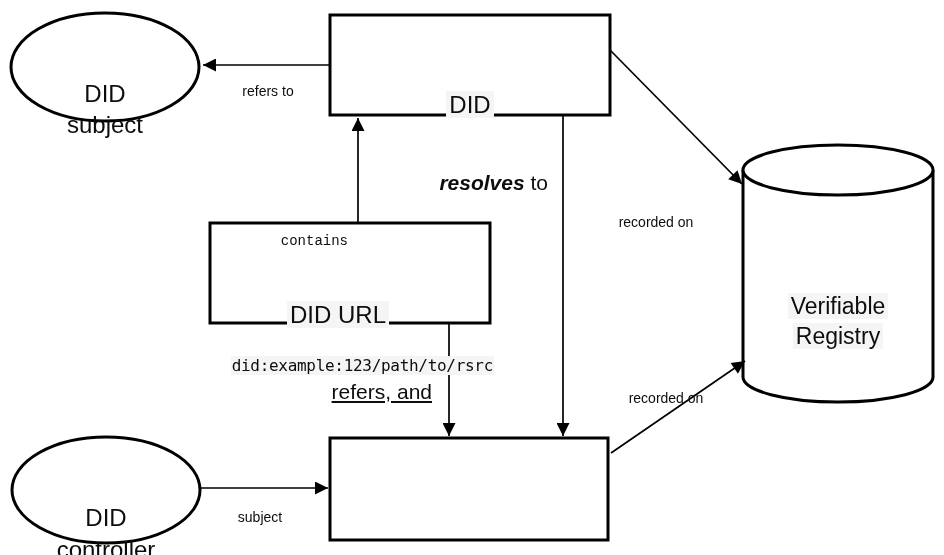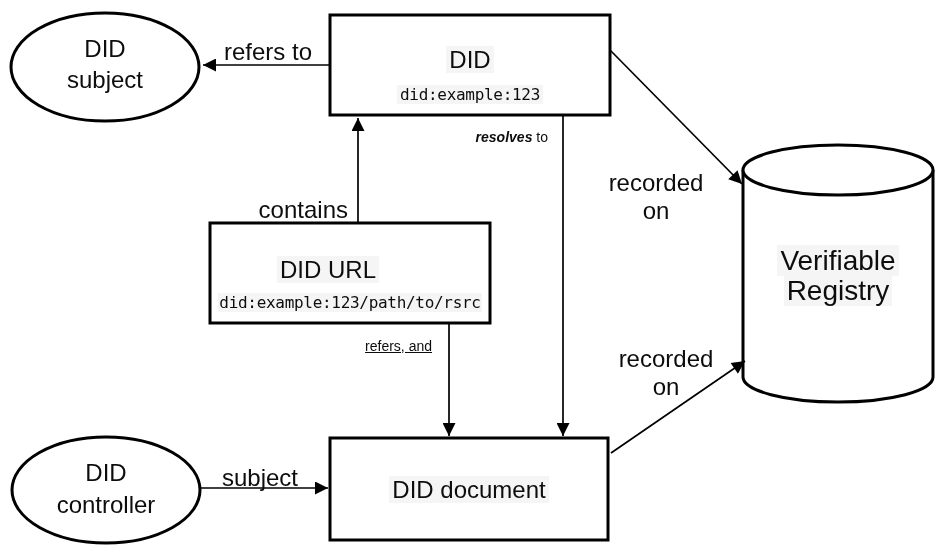--- a/index.html
+++ b/index.html
@@ -6,31 +6,31 @@
   .canvas {
     position: relative;
     width: 944px;
     height: 555px;
     background: #ffffff;
     font-family: "Liberation Sans", sans-serif;
     color: #0d0d0d;
     overflow: hidden;
   }
   .canvas svg { position: absolute; left: 0; top: 0; }
-  .lbl { position: absolute; }
+  .lbl { position: absolute; margin-top: 45px; }
   .node-title { font-size: 24px; line-height: 26px; text-align: center; }
   .node-code {
     font-family: "DejaVu Sans Mono", "Liberation Mono", monospace;
     font-size: 16px; line-height: 18px; text-align: center;
     letter-spacing: -0.3px;
   }
   .ellipse-label { font-size: 24px; line-height: 31px; text-align: center; }
-  .registry-label { font-size: 28px; line-height: 30px; text-align: center; }
-  .edge-label { font-size: 24px; }
-  .edge-label-em { font-size: 14px; line-height: 25px; }
+  .registry-label { font-size: 23px; line-height: 30px; text-align: center; }
+  .edge-label { font-size: 14px; }
+  .edge-label-em { font-size: 21px; line-height: 25px; }
   .em { font-weight: bold; font-style: italic; }
   .pre { white-space: pre; }
   .center { text-align: center; }
   .right { text-align: right; }
   .hl { background: #f5f5f5; padding: 0 3px; }
 </style>
 </head>
 <body>
 
 <div class="canvas">
@@ -61,48 +61,42 @@
   </svg>
 
   <div class="lbl ellipse-label" style="left:10px; top:33px; width:190px;">
     <div>DID</div>
     <div>subject</div>
   </div>
 
   <div class="lbl node-title" style="left:330px; top:47px; width:280px;">
     <span class="hl">DID</span>
   </div>
-  <div class="lbl node-code" style="left:330px; top:86px; width:280px;">
-    <span class="hl">did:example:123</span>
-  </div>
 
-  <div class="lbl node-title" style="left:200px; top:257px; width:256px;">
+  <div class="lbl node-title" style="left:210px; top:257px; width:256px;">
     <span class="hl">DID URL</span>
   </div>
-  <div class="lbl node-code" style="left:206px; top:294px; width:288px;">
+  <div class="lbl node-code" style="left:206px; top:312px; width:288px;text-align:right;">
     <span class="hl" style="padding:0 1px;">did:example:123/path/to/rsrc</span>
   </div>
 
-  <div class="lbl node-title" style="left:330px; top:477px; width:278px;">
-    <span class="hl">DID document</span>
-  </div>
 
   <div class="lbl ellipse-label" style="left:12px; top:457px; width:188px; line-height:32px;">
     <div>DID</div>
     <div>controller</div>
   </div>
 
   <div class="lbl registry-label" style="left:743px; top:246px; width:190px;">
     <div><span class="hl">Verifiable</span></div>
     <div><span class="hl">Registry</span></div>
   </div>
 
   <div class="lbl edge-label center" style="left:210px; top:38px; width:116px;">refers to</div>
 
-  <div class="lbl edge-label right" style="left:188px; top:196px; width:160px;">contains</div>
+  <div class="lbl edge-label right" style="left:188px; top:188px; width:160px;font-family:Liberation Mono, monospace;">contains</div>
 
   <div class="lbl edge-label-em right pre" style="left:372px; top:125px; width:176px; position:absolute;"><span class="em">resolves</span><span> to</span></div>
 
   <div class="lbl edge-label-em right" style="left:240px; top:334px; width:192px;text-decoration:underline;">
     <div class="pre">refers, and</div>
   </div>
 
   <div class="lbl edge-label center" style="left:204px; top:464px; width:112px;">subject</div>
 
   <div class="lbl edge-label center" style="left:596px; top:169px; width:120px;">recorded on</div>

